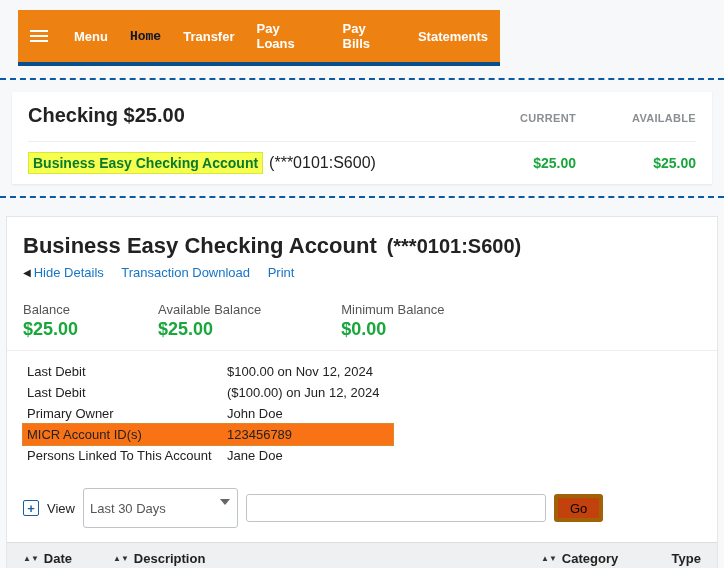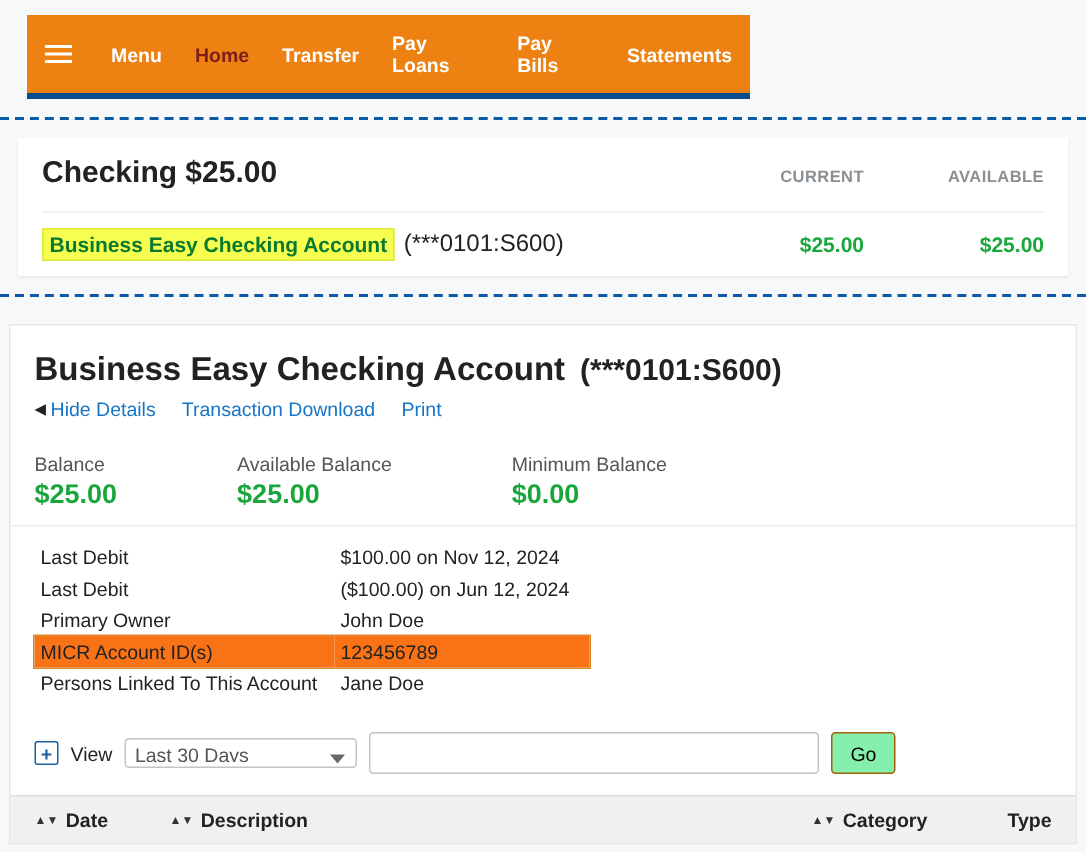--- a/index.html
+++ b/index.html
@@ -4,21 +4,21 @@
 <style>
   * { box-sizing: border-box; margin: 0; padding: 0; }
   body { font-family: Arial, Helvetica, sans-serif; font-size: 14px; color: #222; background: #f7f8f9; width: 724px; }
   
   
   .navbar { background: #ed8112; height: 56px; display: flex; align-items: center; padding: 0 12px; gap: 22px; margin: 10px 0 0 18px; width: 482px; border-bottom: 4px solid #0a4d8c; }
   .hamburger { display: inline-flex; flex-direction: column; gap: 3px; cursor: pointer; }
   .hamburger span { display: block; width: 18px; height: 2px; background: #fff; }
   .menu-label { color: #fff; font-weight: bold; font-size: 13px; margin-left: 4px; }
   .nav-item { color: #fff; font-weight: bold; font-size: 13px; cursor: pointer; }
-  .nav-item.active { color: #7f1d1d; }
+  .nav-item.active { color: #0f172a; font-family: Liberation Mono, monospace; }
   
   
   .dashed { border: none; border-top: 2px dashed #0a5aa8; margin: 12px 0; }
   
   
   .card { background: #fff; margin: 0 12px; padding: 12px 16px 10px 16px; box-shadow: 0 1px 2px rgba(0,0,0,0.08); }
   .summary-head { display: flex; align-items: baseline; }
   .summary-title { font-size: 20px; font-weight: bold; }
   .col-label { font-size: 11px; font-weight: bold; color: #8a8f94; letter-spacing: 0.3px; }
   .summary-head .spacer { flex: 1; }
@@ -49,24 +49,24 @@
   .info-table tr { }
   .info-table td.k { width: 200px; }
   .hl-row td { background: #f97316; }
   .hl-row { outline: 1px solid #d98b2b; }
   
   
   .filter-bar { display: flex; align-items: center; gap: 8px; padding: 10px 16px 14px 16px; }
   .plus-box { width: 16px; height: 16px; border: 1.5px solid #1a5fa0; color: #1a5fa0; display:inline-flex; align-items:center; justify-content:center; font-size: 13px; font-weight:bold; border-radius:2px; cursor:pointer; line-height:1;}
   .view-lbl { font-size: 13px; }
   .select-wrap { position: relative; }
-  .select-wrap select { width: 155px; height: 20px; padding: 3px 6px; border: 1px solid #bfc4c9; border-radius: 3px; background:#fff; font-size:13px; color:#555; appearance:none; -webkit-appearance:none;}
+  .select-wrap select { width: 155px; height: 40px; padding: 3px 6px; border: 1px solid #bfc4c9; border-radius: 3px; background:#fff; font-size:13px; color:#555; appearance:none; -webkit-appearance:none;}
   .select-wrap::after { content: ""; position:absolute; right:8px; top:11px; border-left:5px solid transparent; border-right:5px solid transparent; border-top:6px solid #666; pointer-events:none;}
   .text-input { flex:1; height:28px; border:1px solid #bfc4c9; border-radius:3px; padding:3px 6px; font-size:13px; max-width: 300px;}
-  .go-btn { height:28px; padding: 0 12px; border:1px solid #a16207; background:#86efac; border-radius:3px; cursor:pointer; font-size:13px;}
+  .go-btn { height:28px; padding: 0 12px; border:4px solid #a16207; background:#c2410c; border-radius:3px; cursor:pointer; font-size:13px;}
   
   
   .tx-head { background: #eef0f1; border-top:1px solid #ddd; display:flex; padding: 8px 16px; font-size:13px; font-weight:bold; }
   .sort { display:inline-flex; align-items:center; gap:5px; cursor:pointer; }
   .sort .arrows { display:inline-flex; flex-direction:column; line-height:5px; font-size:8px; color:#333;}
   .tx-head .c-date { width: 90px; }
   .tx-head .c-desc { flex:1; }
   .tx-head .c-cat { width: 110px; }
   .tx-head .c-type { width: 50px; text-align:right; }
 </style>

